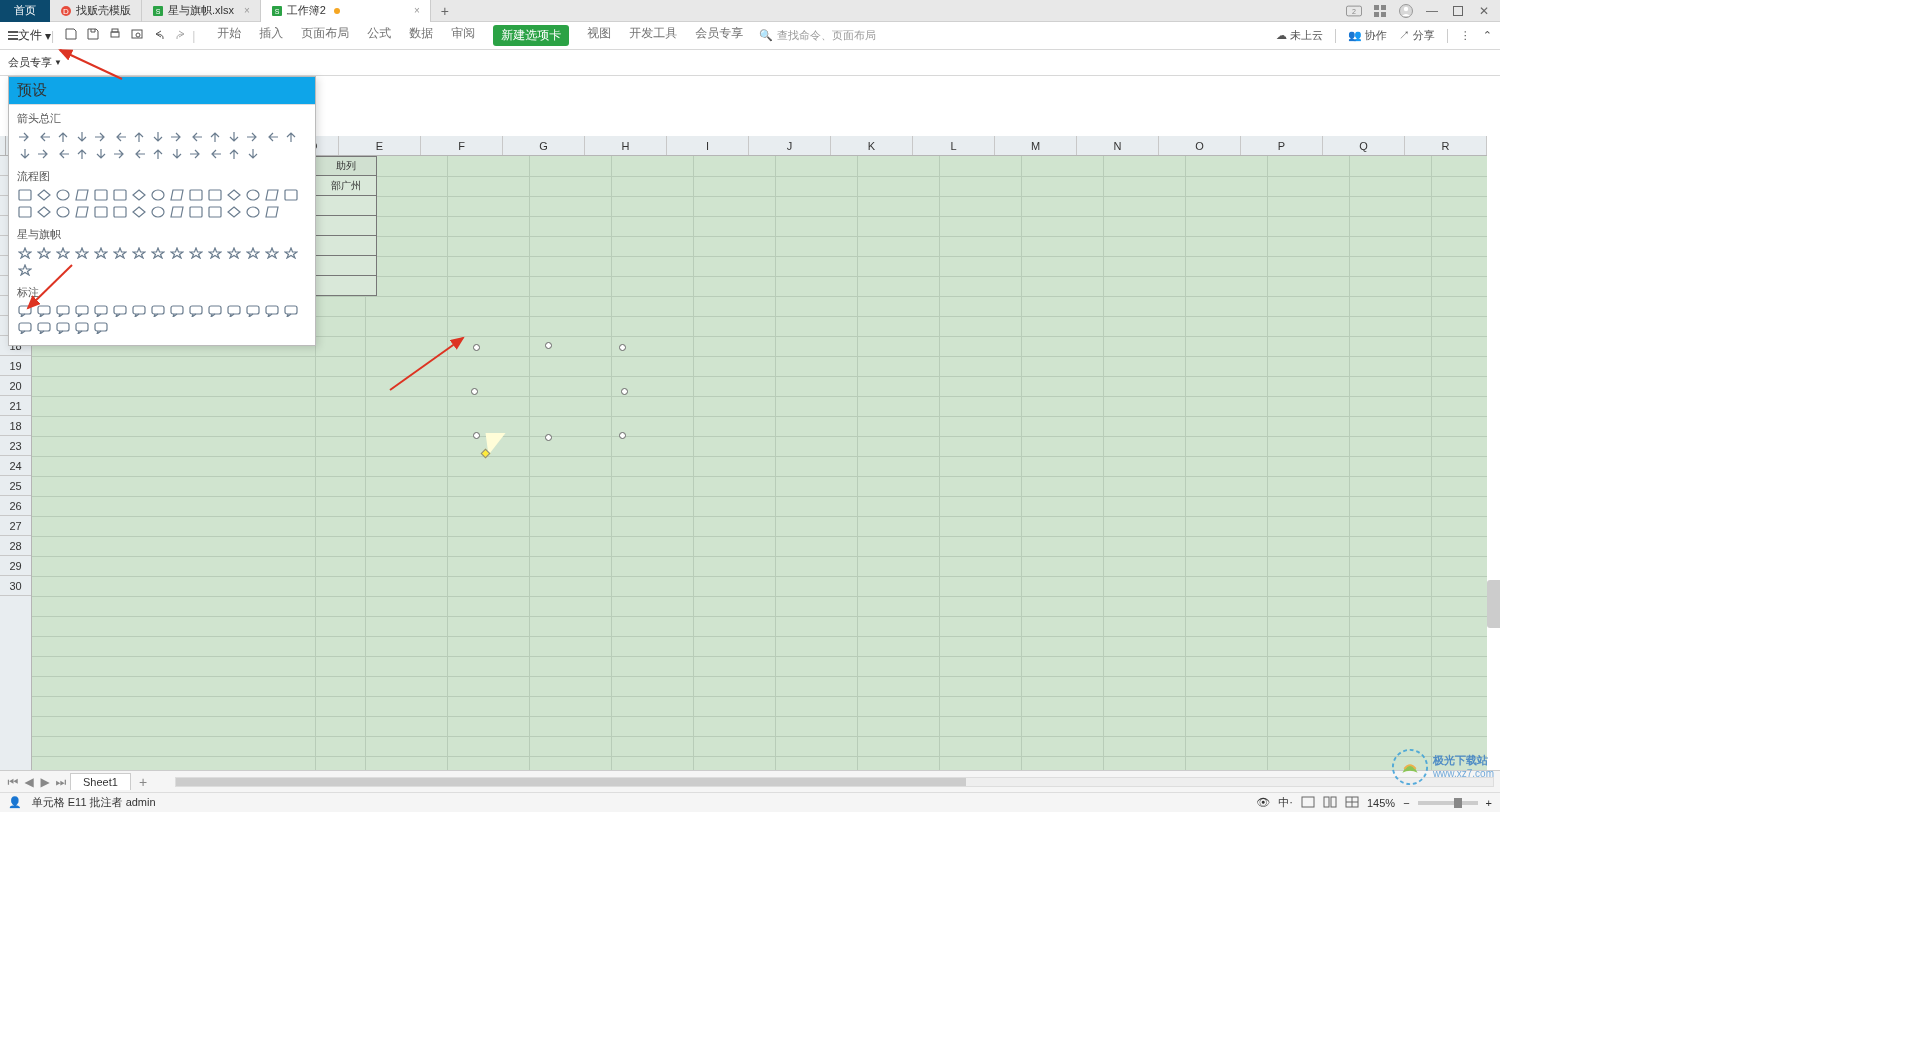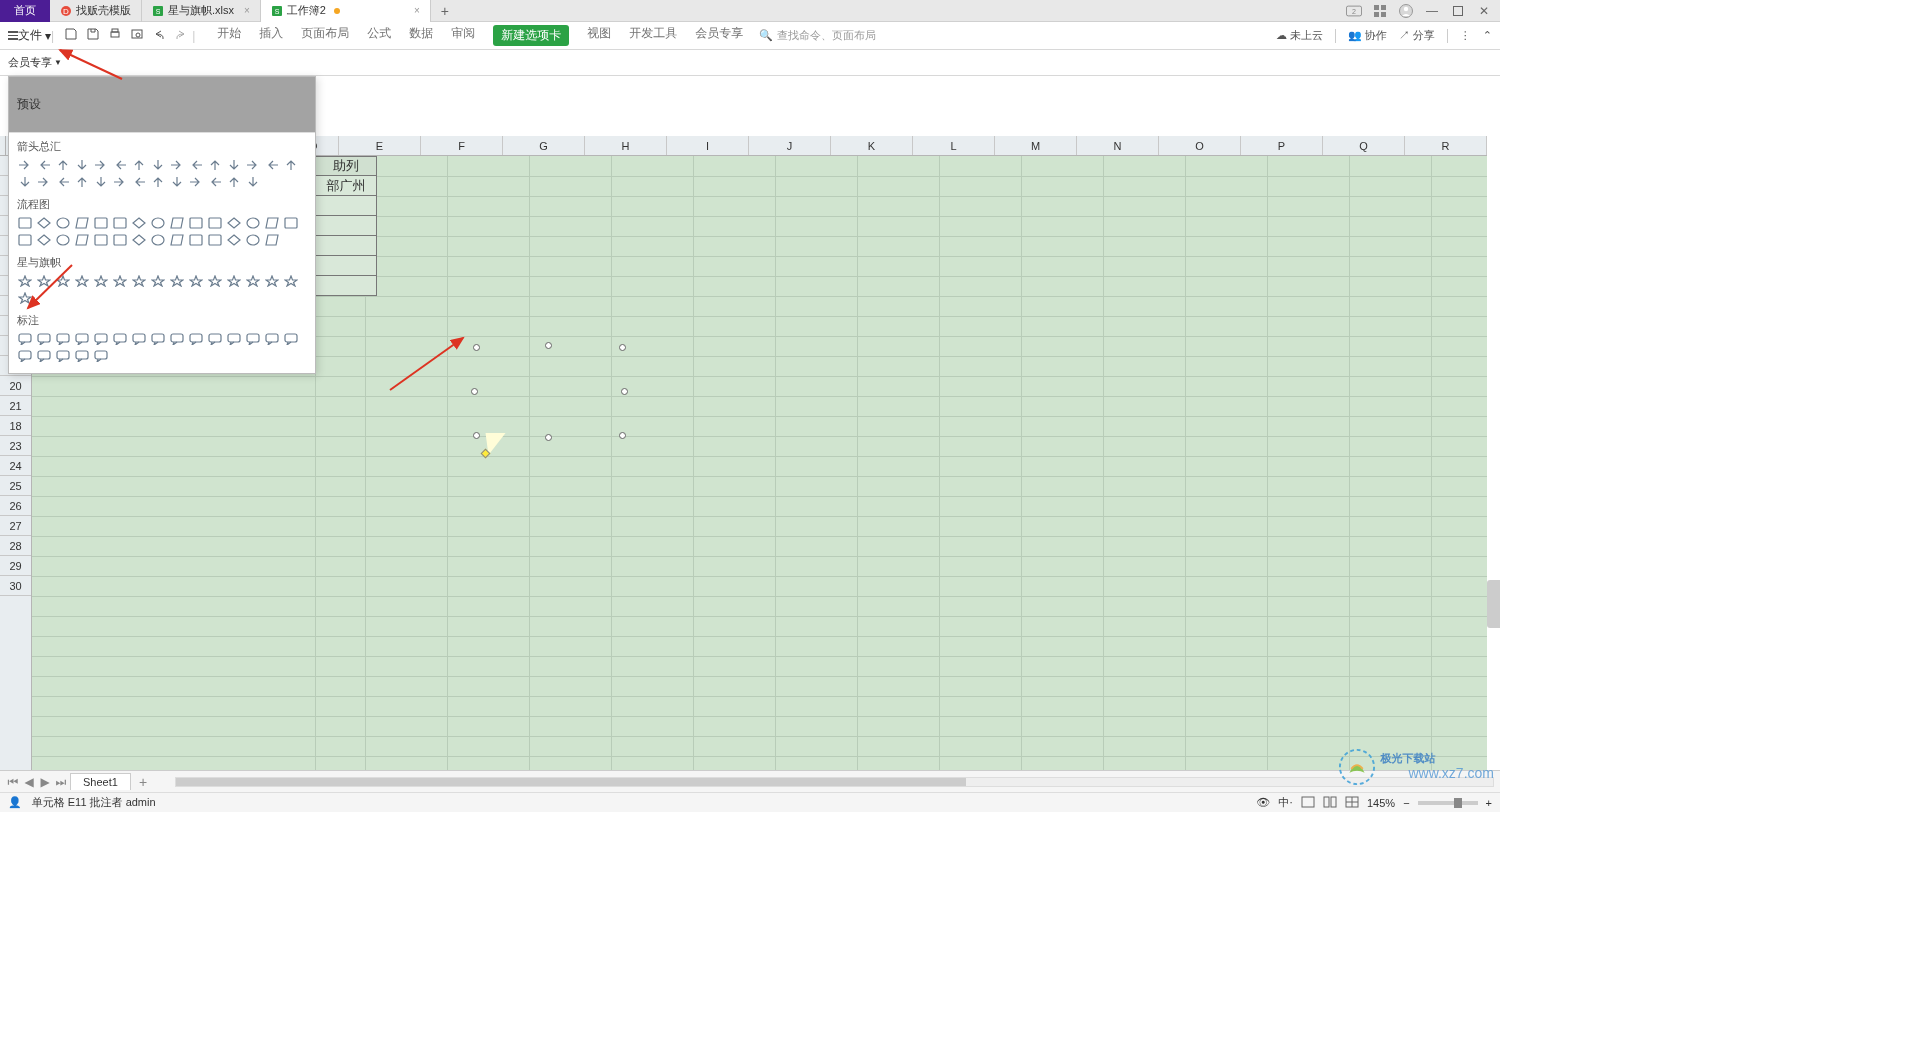--- a/index.html
+++ b/index.html
@@ -1,20 +1,20 @@
 <!DOCTYPE html>
 <html><head>
 <meta charset="utf-8">
 <style>
 * { margin: 0; padding: 0; box-sizing: border-box; font-family: "Microsoft YaHei", sans-serif; }
 body { background: #fff; font-size: 12px; color: #333; overflow: hidden; width: 1500px; height: 812px; position: relative; }
 
 
 .titlebar { height: 22px; background: #e8e8e8; display: flex; align-items: center; border-bottom: 1px solid #d0d0d0; }
-.tab-home { background: #4c1d95; color: #fff; padding: 0 14px; height: 22px; display: flex; align-items: center; font-size: 11px; }
+.tab-home { background: #0c4a6e; color: #fff; padding: 0 14px; height: 22px; display: flex; align-items: center; font-size: 11px; }
 .tab-doc { padding: 0 10px; height: 22px; display: flex; align-items: center; gap: 4px; font-size: 11px; border-right: 1px solid #ccc; }
 .tab-doc .icon { width: 12px; height: 12px; display: inline-flex; }
 .tab-doc.active { background: #fff; }
 .tab-close { margin-left: 6px; color: #999; cursor: pointer; font-size: 10px; }
 .tab-plus { padding: 0 10px; font-size: 14px; color: #666; }
 .titlebar-right { margin-left: auto; display: flex; gap: 10px; padding-right: 8px; align-items: center; }
 .win-btn { width: 16px; height: 14px; display: inline-flex; align-items: center; justify-content: center; color: #666; }
 .tb-dot { width:6px; height:6px; border-radius:50%; background:#f5a623; margin-left:4px; }
 
 
@@ -31,21 +31,21 @@
 .search-cmd { margin-left:16px; display:flex; align-items:center; gap:4px; color:#999; font-size:11px; }
 .menubar-right { margin-left:auto; display:flex; gap:12px; align-items:center; font-size:11px; color:#555; }
 .vdivider { width:1px; height:14px; background:#ccc; }
 
 
 .change-shape-bar { height: 26px; border-bottom: 1px solid #d8d8d8; display:flex; align-items:center; padding:0 8px; font-size:11px; }
 .change-shape-btn { display:flex; align-items:center; gap:2px; cursor:pointer; }
 
 
 .shape-panel { position:absolute; left:8px; top:76px; width:308px; background:#fff; border:1px solid #bbb; box-shadow:2px 2px 8px rgba(0,0,0,0.15); z-index:100; padding-bottom:8px; }
-.sp-header { background:#a3a3a3; padding:19px 8px; font-size:12px; border-bottom:1px solid #ddd; }
+.sp-header { background:#0ea5e9; padding:4px 8px; font-size:15px; border-bottom:1px solid #ddd; }
 .sp-section { padding:4px 8px 2px; }
 .sp-title { font-size:11px; color:#555; padding:2px 0 4px; }
 .sp-grid { display:flex; flex-wrap:wrap; gap:3px; }
 .sp-shape { width:16px; height:14px; display:inline-flex; align-items:center; justify-content:center; color:#6b7d8f; }
 .sp-shape svg { width:14px; height:12px; stroke:#6b7d8f; fill:none; stroke-width:1.2; }
 
 
 .sheet-area { position:absolute; left:0; top:76px; right:0; bottom:42px; }
 .col-header-row { display:flex; height:20px; background:#e8edf0; border-bottom:1px solid #b5b5b5; position:absolute; left:0; top:60px; right:13px; }
 .row-col-corner { width:32px; border-right:1px solid #b5b5b5; background:#e8edf0; }
@@ -53,21 +53,21 @@
 .col-header.first-visible { flex:0 0 50px; }
 .grid-body { position:absolute; left:0; top:80px; right:13px; bottom:0; background:#d0e4cf; }
 .row-headers { position:absolute; left:0; top:0; width:32px; bottom:0; background:#e8edf0; border-right:1px solid #b5b5b5; }
 .row-header { height:20px; border-bottom:1px solid #c8c8c8; text-align:center; font-size:11px; display:flex; align-items:center; justify-content:center; }
 .gridlines { position:absolute; left:32px; top:0; right:0; bottom:0; }
 .gridlines .hl { position:absolute; left:0; right:0; height:1px; background:#b8ccb8; }
 .gridlines .vl { position:absolute; top:0; bottom:0; width:1px; background:#b8ccb8; }
 
 
 .data-block { position:absolute; left:315px; top:80px; width:62px; }
-.data-cell { height:20px; border:1px solid #777; border-top:none; font-size:13px; display:flex; align-items:center; justify-content:center; background:#d9e8d9; }
+.data-cell { height:20px; border:1px solid #777; border-top:none; font-size:10px; display:flex; align-items:center; justify-content:center; background:#d9e8d9; }
 .data-cell:first-child { border:1px solid #777; }
 .data-header { background:#d0e0d0; font-weight:normal; }
 
 
 .callout-wrap { position:absolute; left:472px; top:267px; width:154px; height:118px; }
 .callout-box { position:absolute; left:5px; top:5px; width:144px; height:88px; background:#fffdd8; border:1px dashed #444; border-radius:10px; padding:4px 6px; font-family:'Courier New',monospace; font-size:11px; }
 .callout-tail { position:absolute; left:12px; top:90px; width:0; height:0; border-left:6px solid transparent; border-right:14px solid transparent; border-top:22px solid #fffdd8; transform:skewX(-8deg); }
 .callout-tail-border { position:absolute; left:11px; top:89px; width:0; height:0; border-left:7px solid transparent; border-right:16px solid transparent; border-top:24px solid #444; transform:skewX(-8deg); z-index:-1; filter:opacity(0.6); }
 .sel-handle { position:absolute; width:7px; height:7px; border:1px solid #666; border-radius:50%; background:#fff; }
 .adj-handle { position:absolute; width:7px; height:7px; background:#ffeb3b; border:1px solid #888; transform:rotate(45deg); }
@@ -939,15 +939,15 @@
 </div>
 
 <div class="watermark">
   <svg class="watermark-logo" viewBox="0 0 40 40">
     <circle cx="20" cy="20" r="18" fill="none" stroke="#3b9fd8" stroke-width="2" stroke-dasharray="4 3"></circle>
     <path d="M12 26 Q20 10 28 26 Q20 22 12 26" fill="#7fc241"></path>
     <path d="M14 22 Q20 14 26 22" fill="none" stroke="#f2a838" stroke-width="2"></path>
   </svg>
   <div class="watermark-text">
     <div style="font-weight:bold;">极光下载站</div>
-    <div style="font-size:14px;color:#5a9bd4;margin-left:28px;">www.xz7.com</div>
+    <div style="font-size:10px;color:#5a9bd4;">www.xz7.com</div>
   </div>
 </div>
 
 </body></html>

